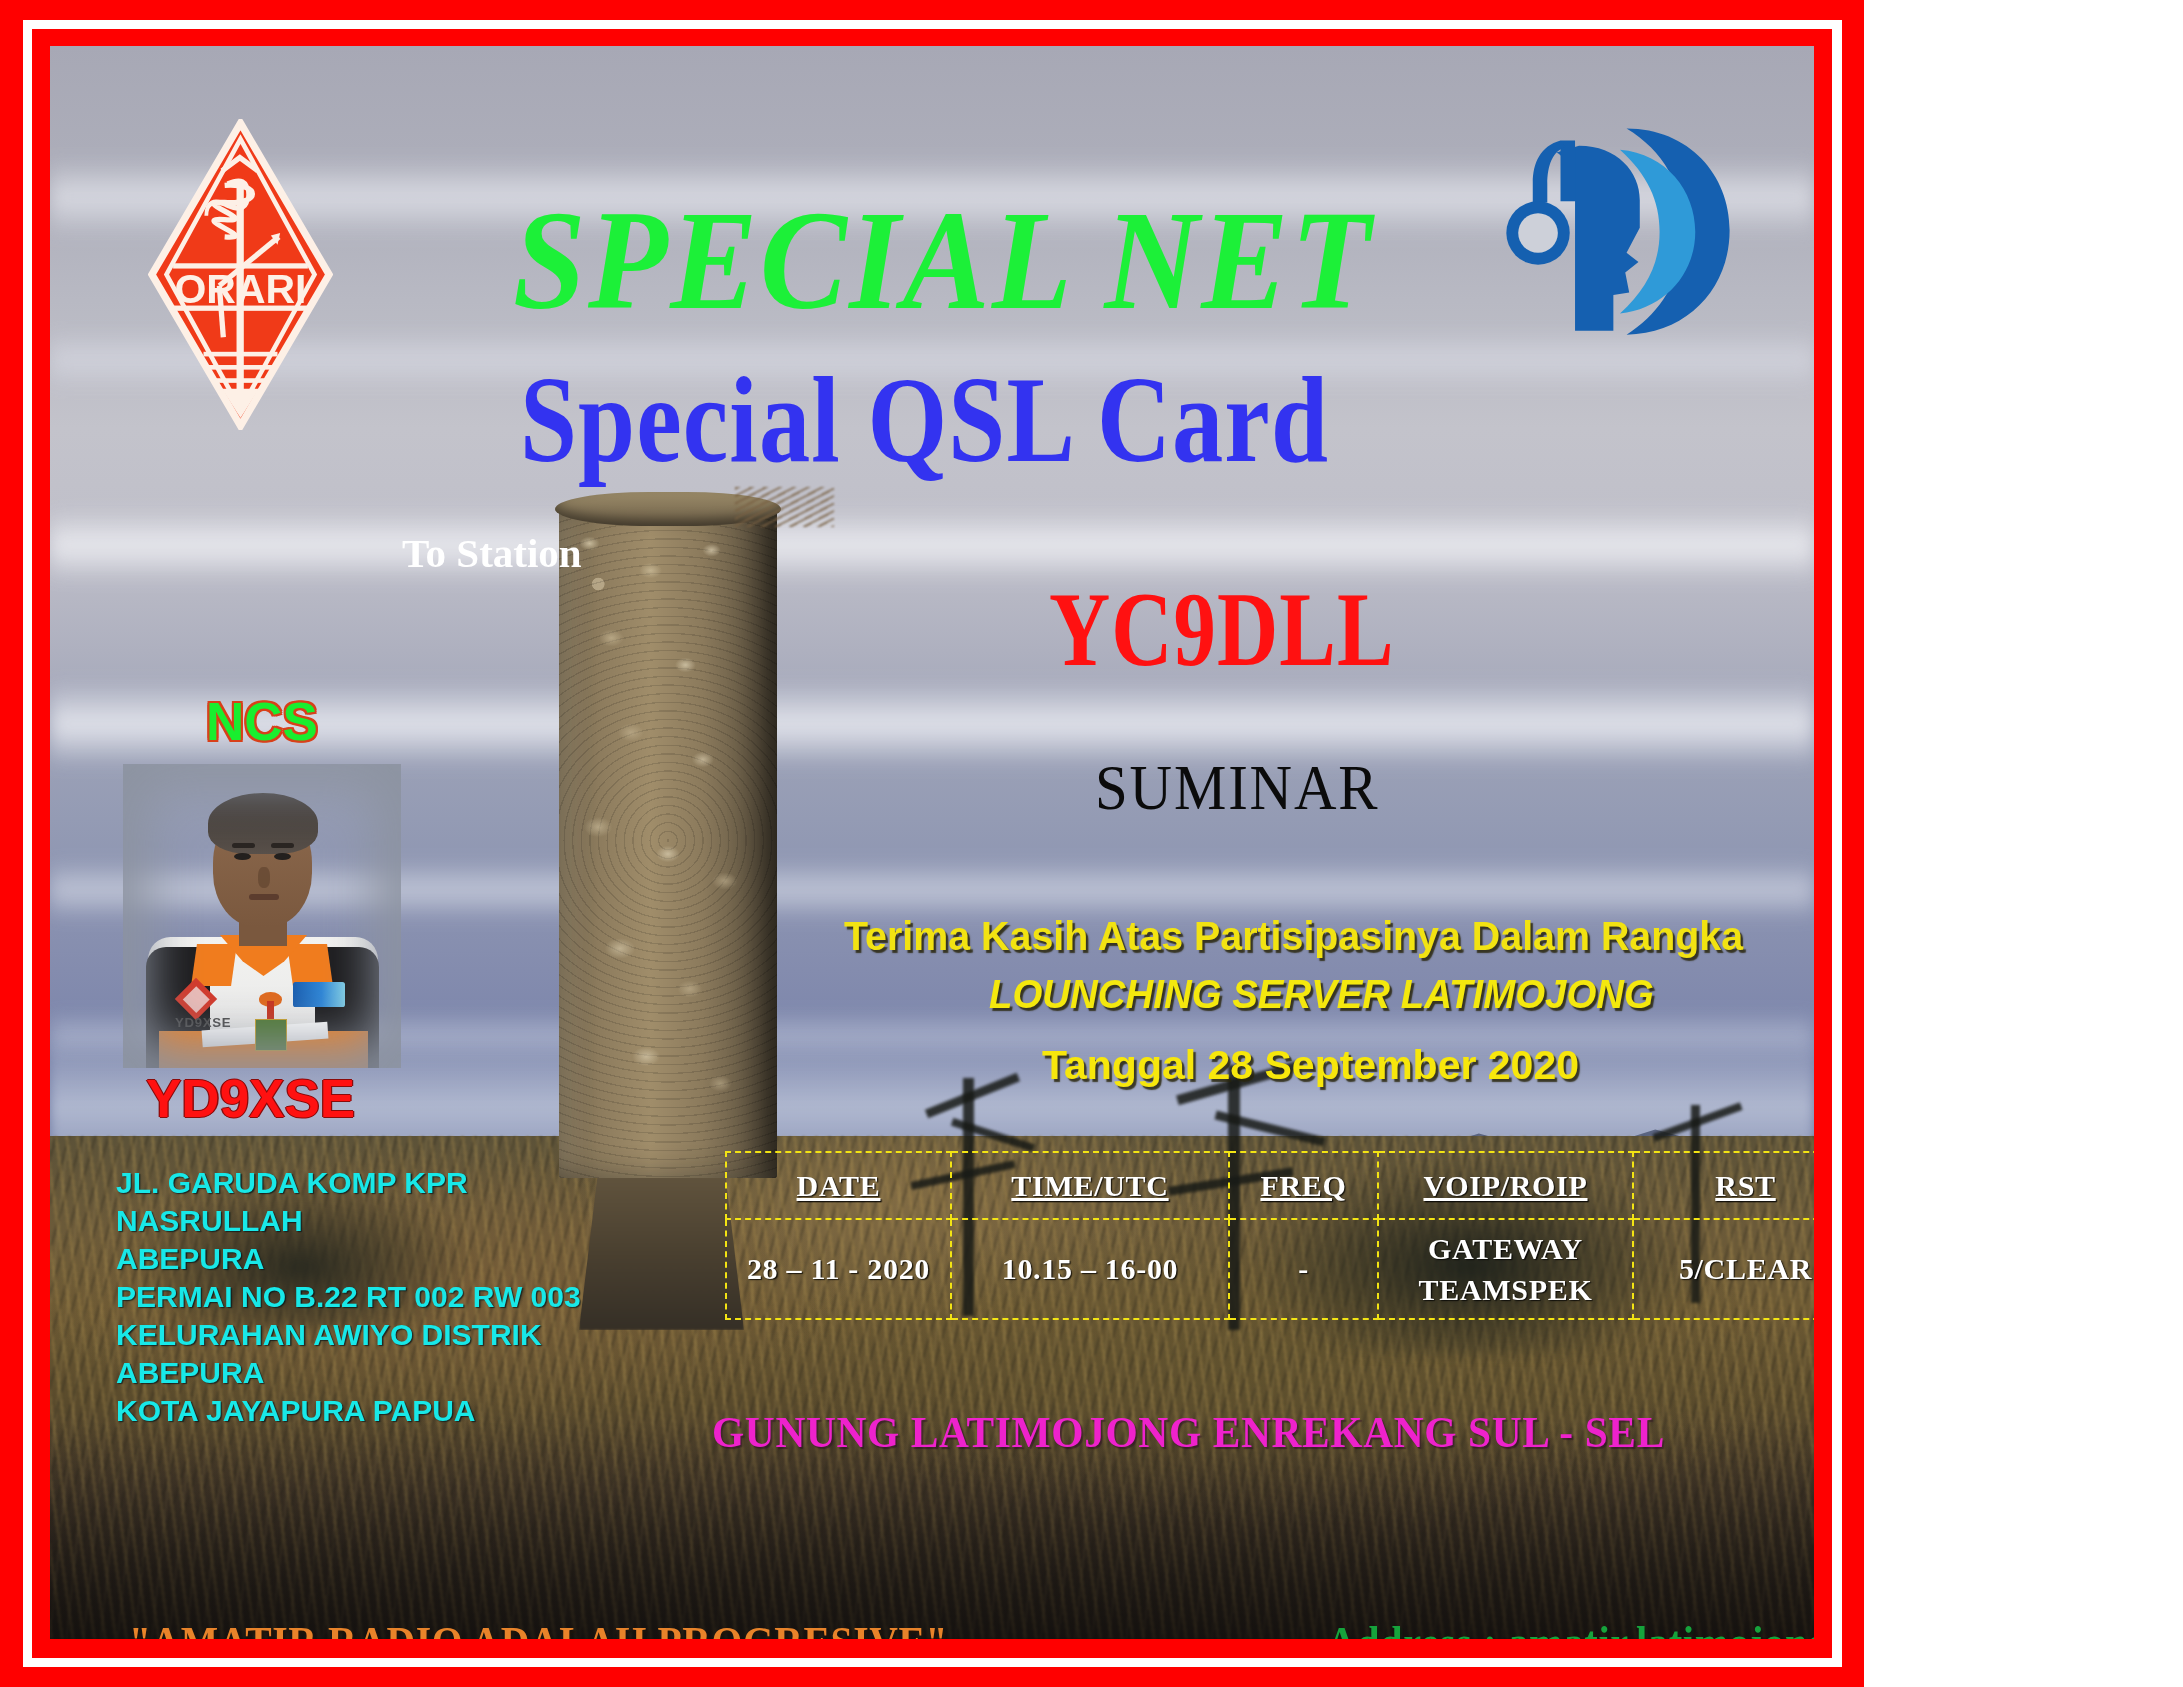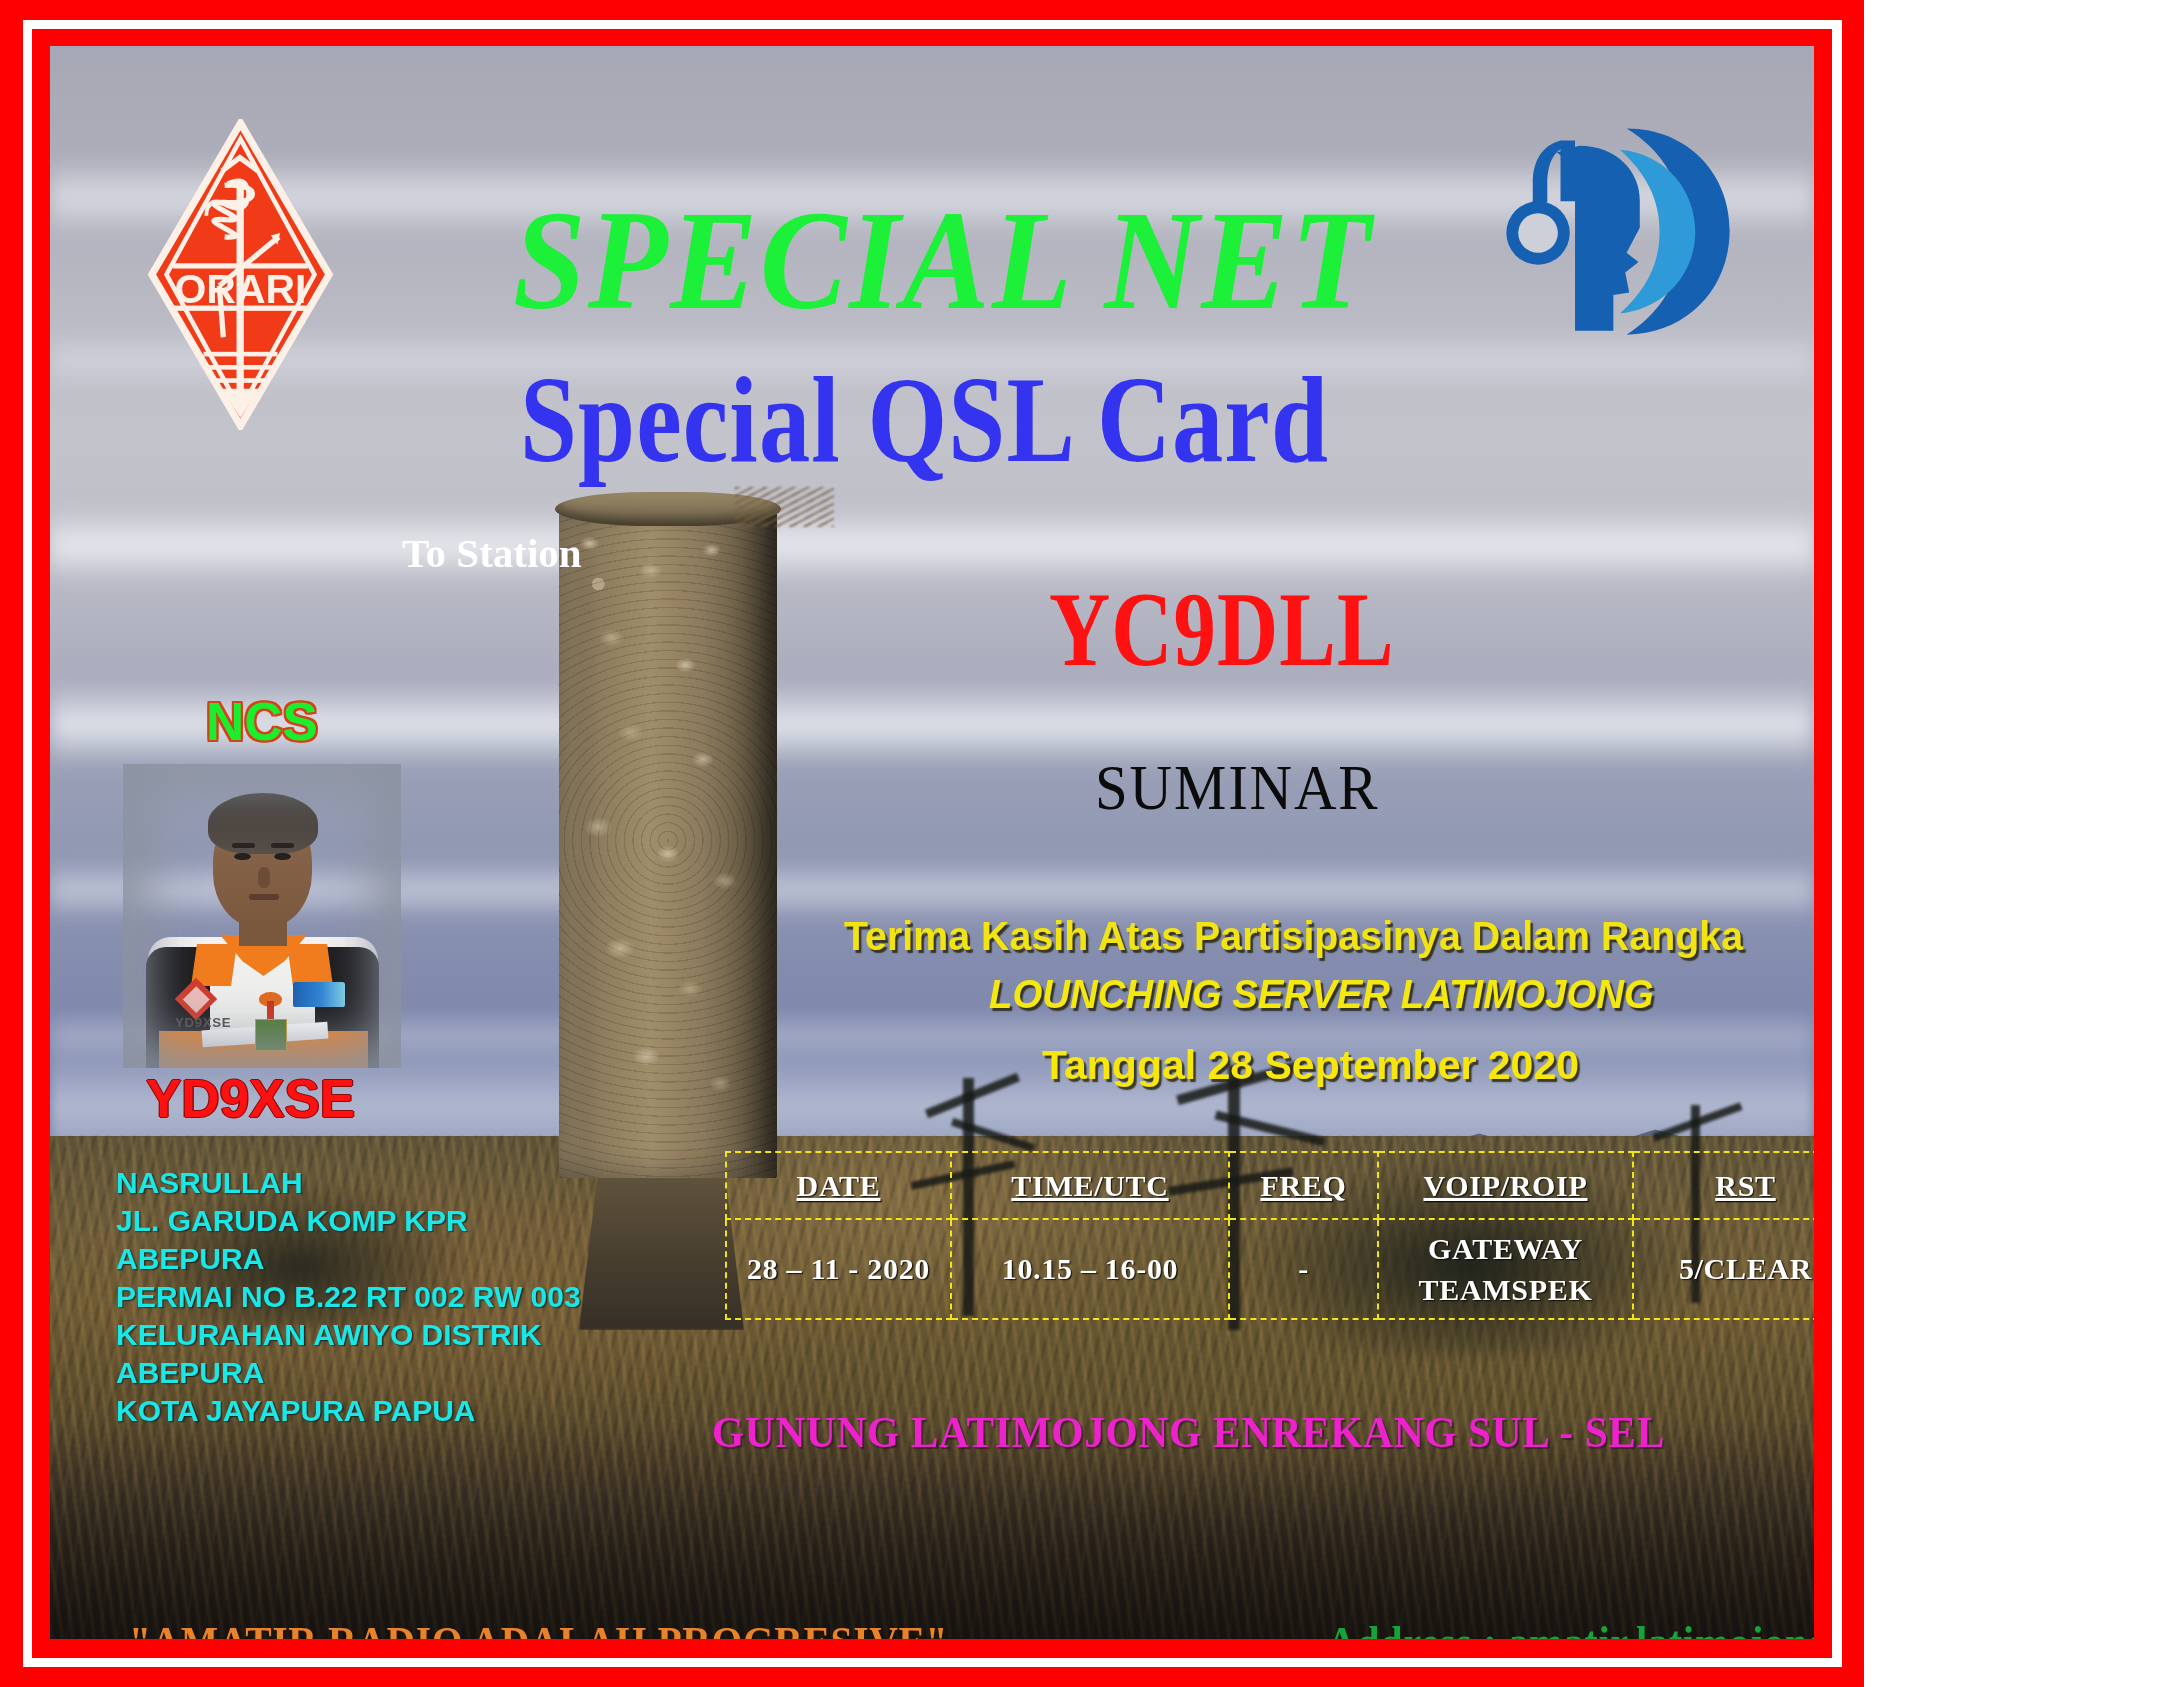--- a/index.html
+++ b/index.html
@@ -427,22 +427,22 @@
     <div class="tx opname">SUMINAR</div>
 
     <div class="tx ncs">NCS</div>
     <div class="tx yd9">YD9XSE</div>
 
     <div class="tx thank">Terima Kasih Atas Partisipasinya Dalam Rangka</div>
     <div class="tx launch">LOUNCHING SERVER LATIMOJONG</div>
     <div class="tx tanggal">Tanggal  28  September  2020</div>
 
     <div id="addr">
+      <div>JL. GARUDA KOMP KPR</div>
       <div>NASRULLAH</div>
-      <div>JL. GARUDA KOMP KPR</div>
       <div>ABEPURA</div>
       <div>PERMAI NO B.22 RT 002 RW 003</div>
       <div>KELURAHAN AWIYO DISTRIK</div>
       <div>ABEPURA</div>
       <div>KOTA JAYAPURA PAPUA</div>
     </div>
 
     <table id="qso">
       <colgroup>
         <col class="c0">

